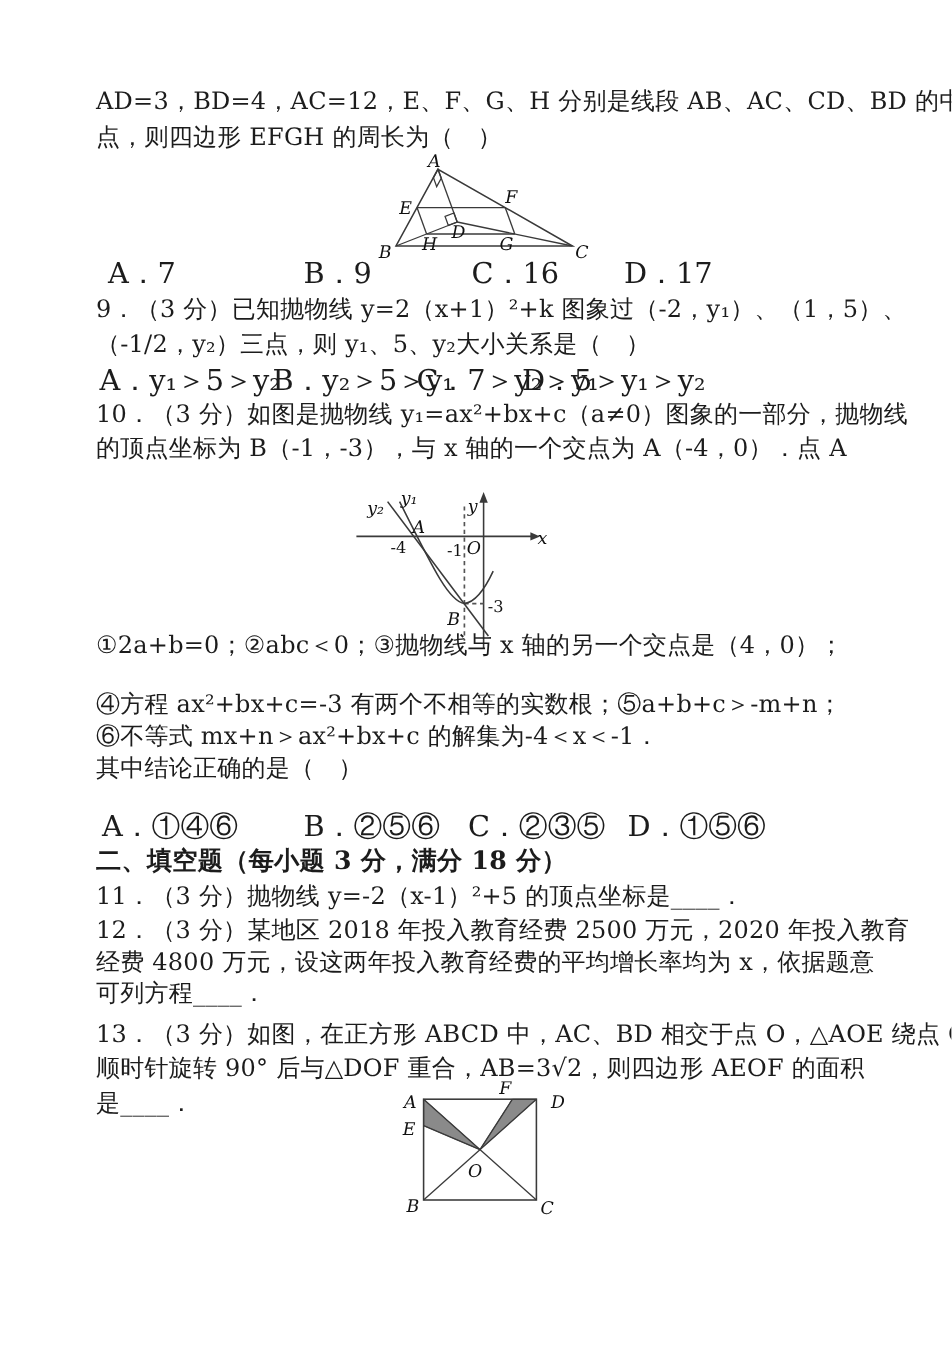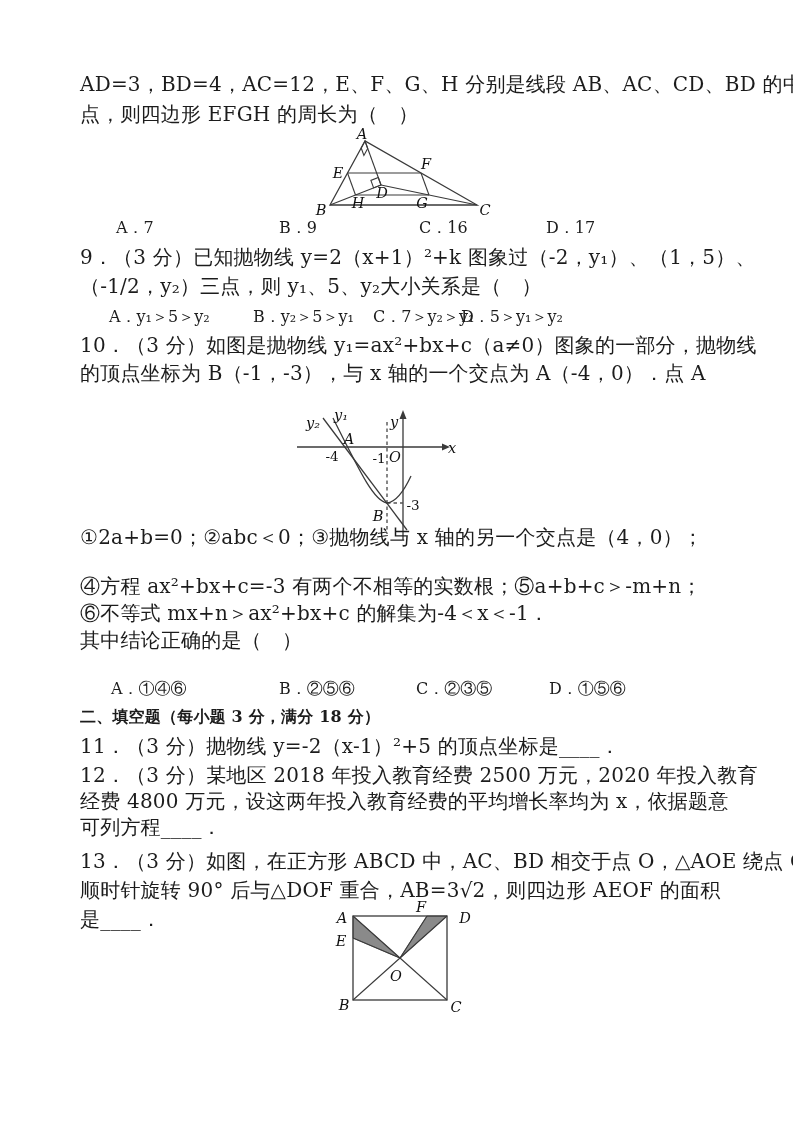--- a/index.html
+++ b/index.html
@@ -1,22 +1,22 @@
 <!DOCTYPE html>
 <html><head>
 <meta charset="utf-8">
 <style>
   html,body{margin:0;padding:0;background:#ffffff;}
   .page{position:relative;width:793px;height:1122px;background:#ffffff;
         font-family:"DejaVu Serif",serif;color:#1c1c1c;overflow:hidden;}
   .line{position:absolute;left:80px;font-size:20px;line-height:26px;
         white-space:nowrap;letter-spacing:0.2px;}
   .optrow{position:absolute;left:0;width:100%;height:26px;}
-  .opt{position:absolute;font-size:16px;line-height:26px;white-space:nowrap;margin-left:26px;}
-  .section-title{font-weight:bold;font-size:16px;}
+  .opt{position:absolute;font-size:24px;line-height:26px;white-space:nowrap;}
+  .section-title{font-weight:bold;font-size:21px;}
   .fig{position:absolute;}
   .fstroke{stroke:#3a3a3a;stroke-width:1.3;fill:none;}
   .fstroke-thin{stroke:#3a3a3a;stroke-width:1.1;fill:none;}
   .fdash{stroke:#555;stroke-width:1.4;fill:none;stroke-dasharray:3.5,3;}
   .ffill{fill:#3a3a3a;stroke:none;}
   .fshade{stroke:#555;stroke-width:0.8;}
   .flbl{font-family:"DejaVu Serif",serif;font-style:italic;font-size:14.5px;fill:#111;}
   .ftick{font-family:"DejaVu Serif",serif;font-size:13.5px;fill:#111;}
 </style>
 </head>

